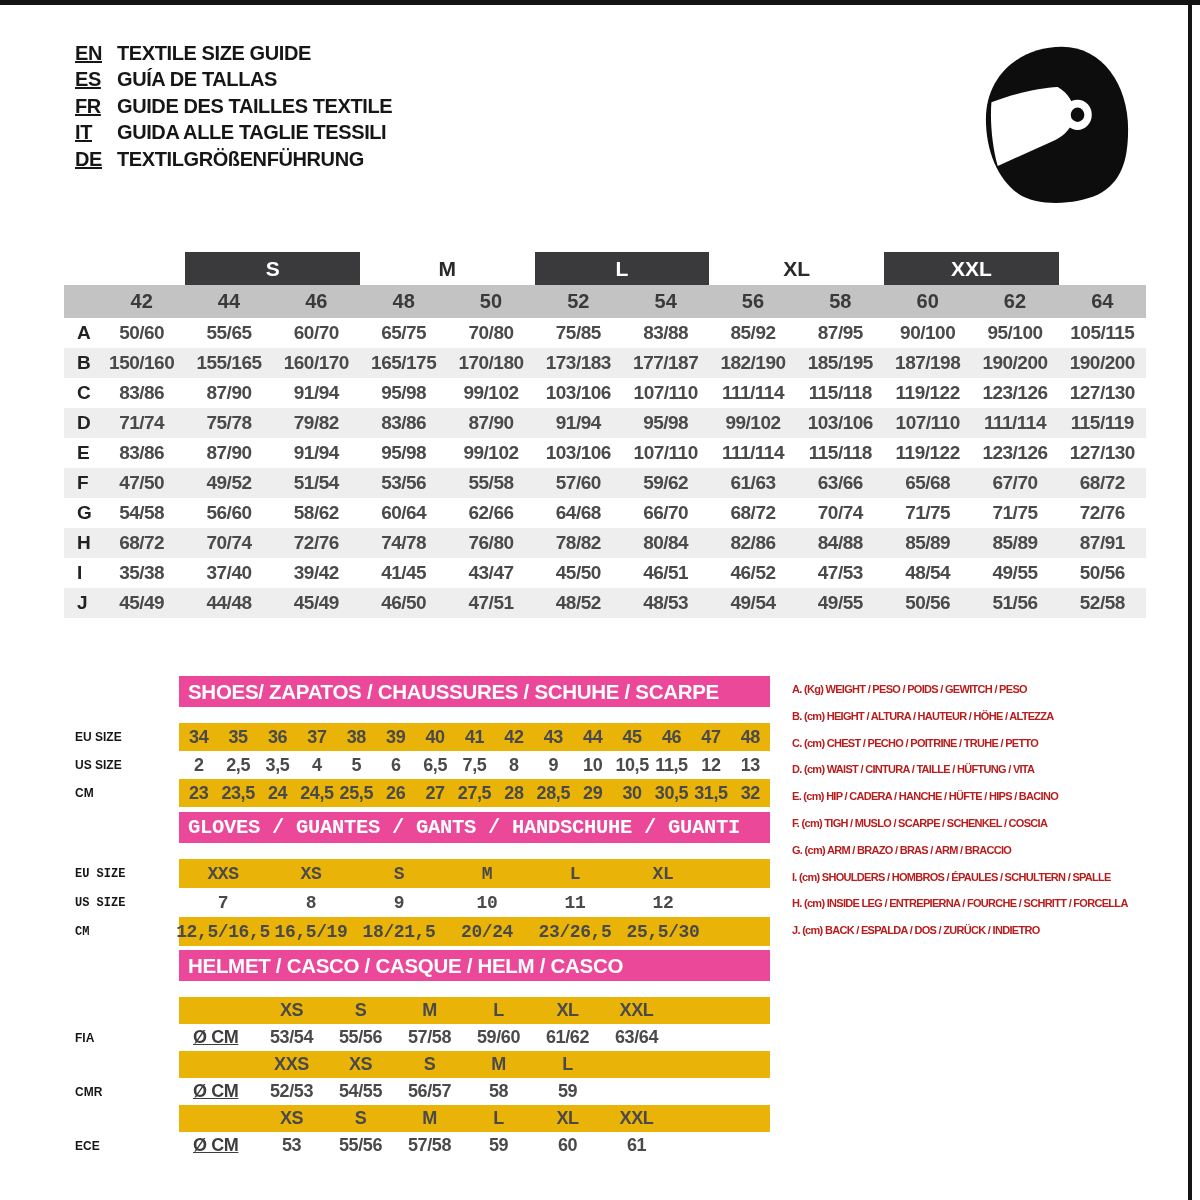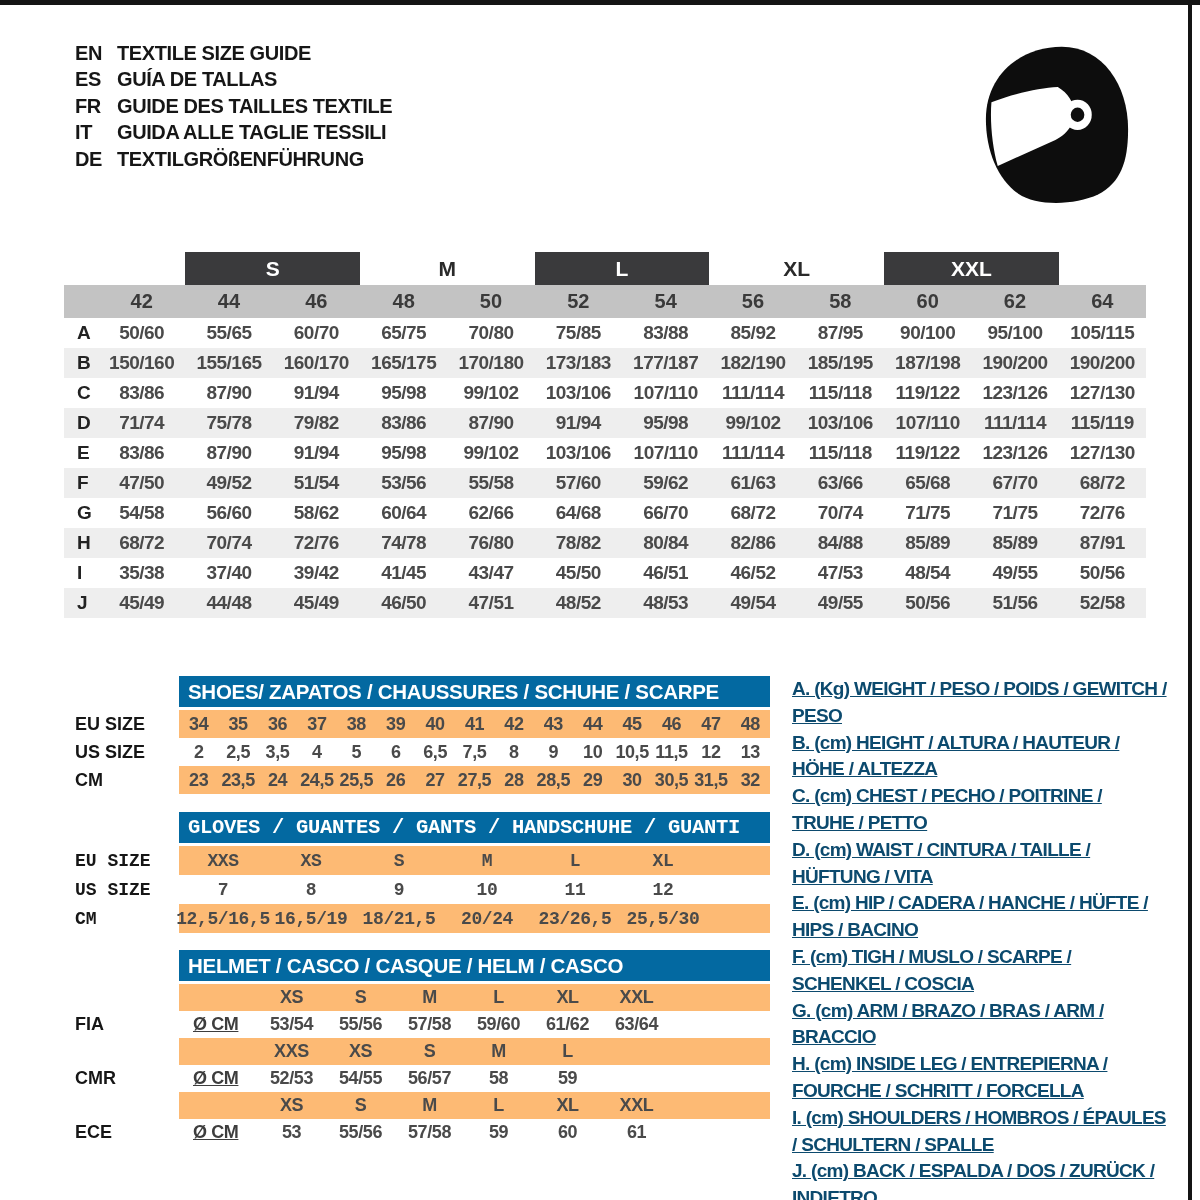--- a/index.html
+++ b/index.html
@@ -8,21 +8,21 @@
     position:relative; width:1200px; height:1200px; background:#fff;
     font-family:"Liberation Sans", sans-serif; font-weight:bold; color:#1d1d1f;
     overflow:hidden;
   }
   .border-top  { position:absolute; top:0; left:0; width:1200px; height:5px; background:#141414; }
   .border-right{ position:absolute; top:0; left:1188px; width:4px; height:1200px; background:#141414; }
 
   
   .langs { position:absolute; top:40px; left:75px; }
   .lang-row { display:flex; align-items:center; height:26.5px; font-size:20px; letter-spacing:-0.4px; color:#161616; }
-  .lang-code { width:42px; }
+  .lang-code { width:42px;text-decoration:underline; }
   .helmet-wrap { position:absolute; left:978px; top:40px; width:158px; height:168px; }
   .helmet-wrap svg { width:100%; height:100%; }
 
   
   .apparel { position:absolute; left:64px; top:252px; width:1082px; }
   .grid13 { display:grid; grid-template-columns:34px repeat(12, 1fr); }
   .groups-row { height:33px; }
   .group-cell { display:flex; align-items:center; justify-content:center; font-size:21px; }
   .group-box  { background:#3a3a3c; color:#ffffff; }
   .group-text { color:#2a2a2a; }
@@ -32,40 +32,40 @@
   .t-row.shaded { background:#eeeeee; }
   .label-cell { display:flex; align-items:center; padding-left:13px; font-size:19px; color:#222; }
   .val-cell { display:flex; align-items:center; justify-content:center; font-size:19px; color:#4a4a4a; letter-spacing:-0.5px; }
 
   
   .section { position:absolute; left:64px; width:706px; }
   #shoes-section  { top:676px; }
   #gloves-section { top:812px;font-family:Liberation Mono, monospace; }
   #helmet-section { top:950px; }
   .section-bar {
-    margin-left:115px; width:591px; height:31px; background:#0369a1; color:#fff;
+    margin-left:115px; width:591px; height:31px; background:#ec4899; color:#fff;
     display:flex; align-items:center; padding-left:9px; font-size:20.5px; letter-spacing:-0.3px;
-    margin-bottom:3px;
+    margin-bottom:16px;
   }
   .s-row { display:flex; }
   #shoes-section  .s-row { height:28px; }
   #gloves-section .s-row { height:29px; }
   #helmet-section .s-row { height:27px; }
-  .s-label { width:115px; display:flex; align-items:center; padding-left:11px; font-size:18px; color:#161616; }
+  .s-label { width:115px; display:flex; align-items:center; padding-left:11px; font-size:12px; color:#161616; }
   .s-vals { width:591px; display:grid; }
-  .s-vals.shaded { background:#fdba74; }
+  .s-vals.shaded { background:#eab308; }
   .shoe-cols  { grid-template-columns:repeat(15, 1fr); }
   .glove-cols { grid-template-columns:repeat(6, 88px) 1fr; }
   .helm-cols  { grid-template-columns:78px repeat(6, 69px) 1fr; }
   .s-cell { display:flex; align-items:center; justify-content:center; font-size:18px; color:#4a4a4a; letter-spacing:-0.4px; }
   .unit-cell { justify-content:flex-start; padding-left:14px; color:#3d3d3d;text-decoration:underline; }
 
   
   .legend { position:absolute; left:792px; top:676px; width:375px; }
-  .legend-line { font-size:19px; line-height:26.8px; letter-spacing:-0.7px; color:#0c4a6e;text-decoration:underline; }
+  .legend-line { font-size:11px; line-height:26.8px; letter-spacing:-0.7px; color:#b91c1c; }
 </style>
 </head>
 <body>
 
 <div class="page">
   <div class="border-top"></div>
   <div class="border-right"></div>
 
   <div class="langs" id="langs">
       <div class="lang-row">
@@ -460,17 +460,17 @@
   </div>
 
   <div class="legend" id="legend-items">
       <div class="legend-line">A. (Kg) WEIGHT / PESO / POIDS / GEWITCH / PESO</div>
       <div class="legend-line">B. (cm) HEIGHT / ALTURA / HAUTEUR / HÖHE / ALTEZZA</div>
       <div class="legend-line">C. (cm) CHEST / PECHO / POITRINE / TRUHE / PETTO</div>
       <div class="legend-line">D. (cm) WAIST / CINTURA / TAILLE / HÜFTUNG / VITA</div>
       <div class="legend-line">E. (cm) HIP / CADERA / HANCHE / HÜFTE / HIPS / BACINO</div>
       <div class="legend-line">F. (cm) TIGH / MUSLO / SCARPE / SCHENKEL / COSCIA</div>
       <div class="legend-line">G. (cm) ARM / BRAZO / BRAS / ARM / BRACCIO</div>
+      <div class="legend-line">I. (cm) SHOULDERS / HOMBROS / ÉPAULES / SCHULTERN / SPALLE</div>
       <div class="legend-line">H. (cm) INSIDE LEG / ENTREPIERNA / FOURCHE / SCHRITT / FORCELLA</div>
-      <div class="legend-line">I. (cm) SHOULDERS / HOMBROS / ÉPAULES / SCHULTERN / SPALLE</div>
       <div class="legend-line">J. (cm) BACK / ESPALDA / DOS / ZURÜCK / INDIETRO</div>
     </div>
 </div>
 
 </body></html>

